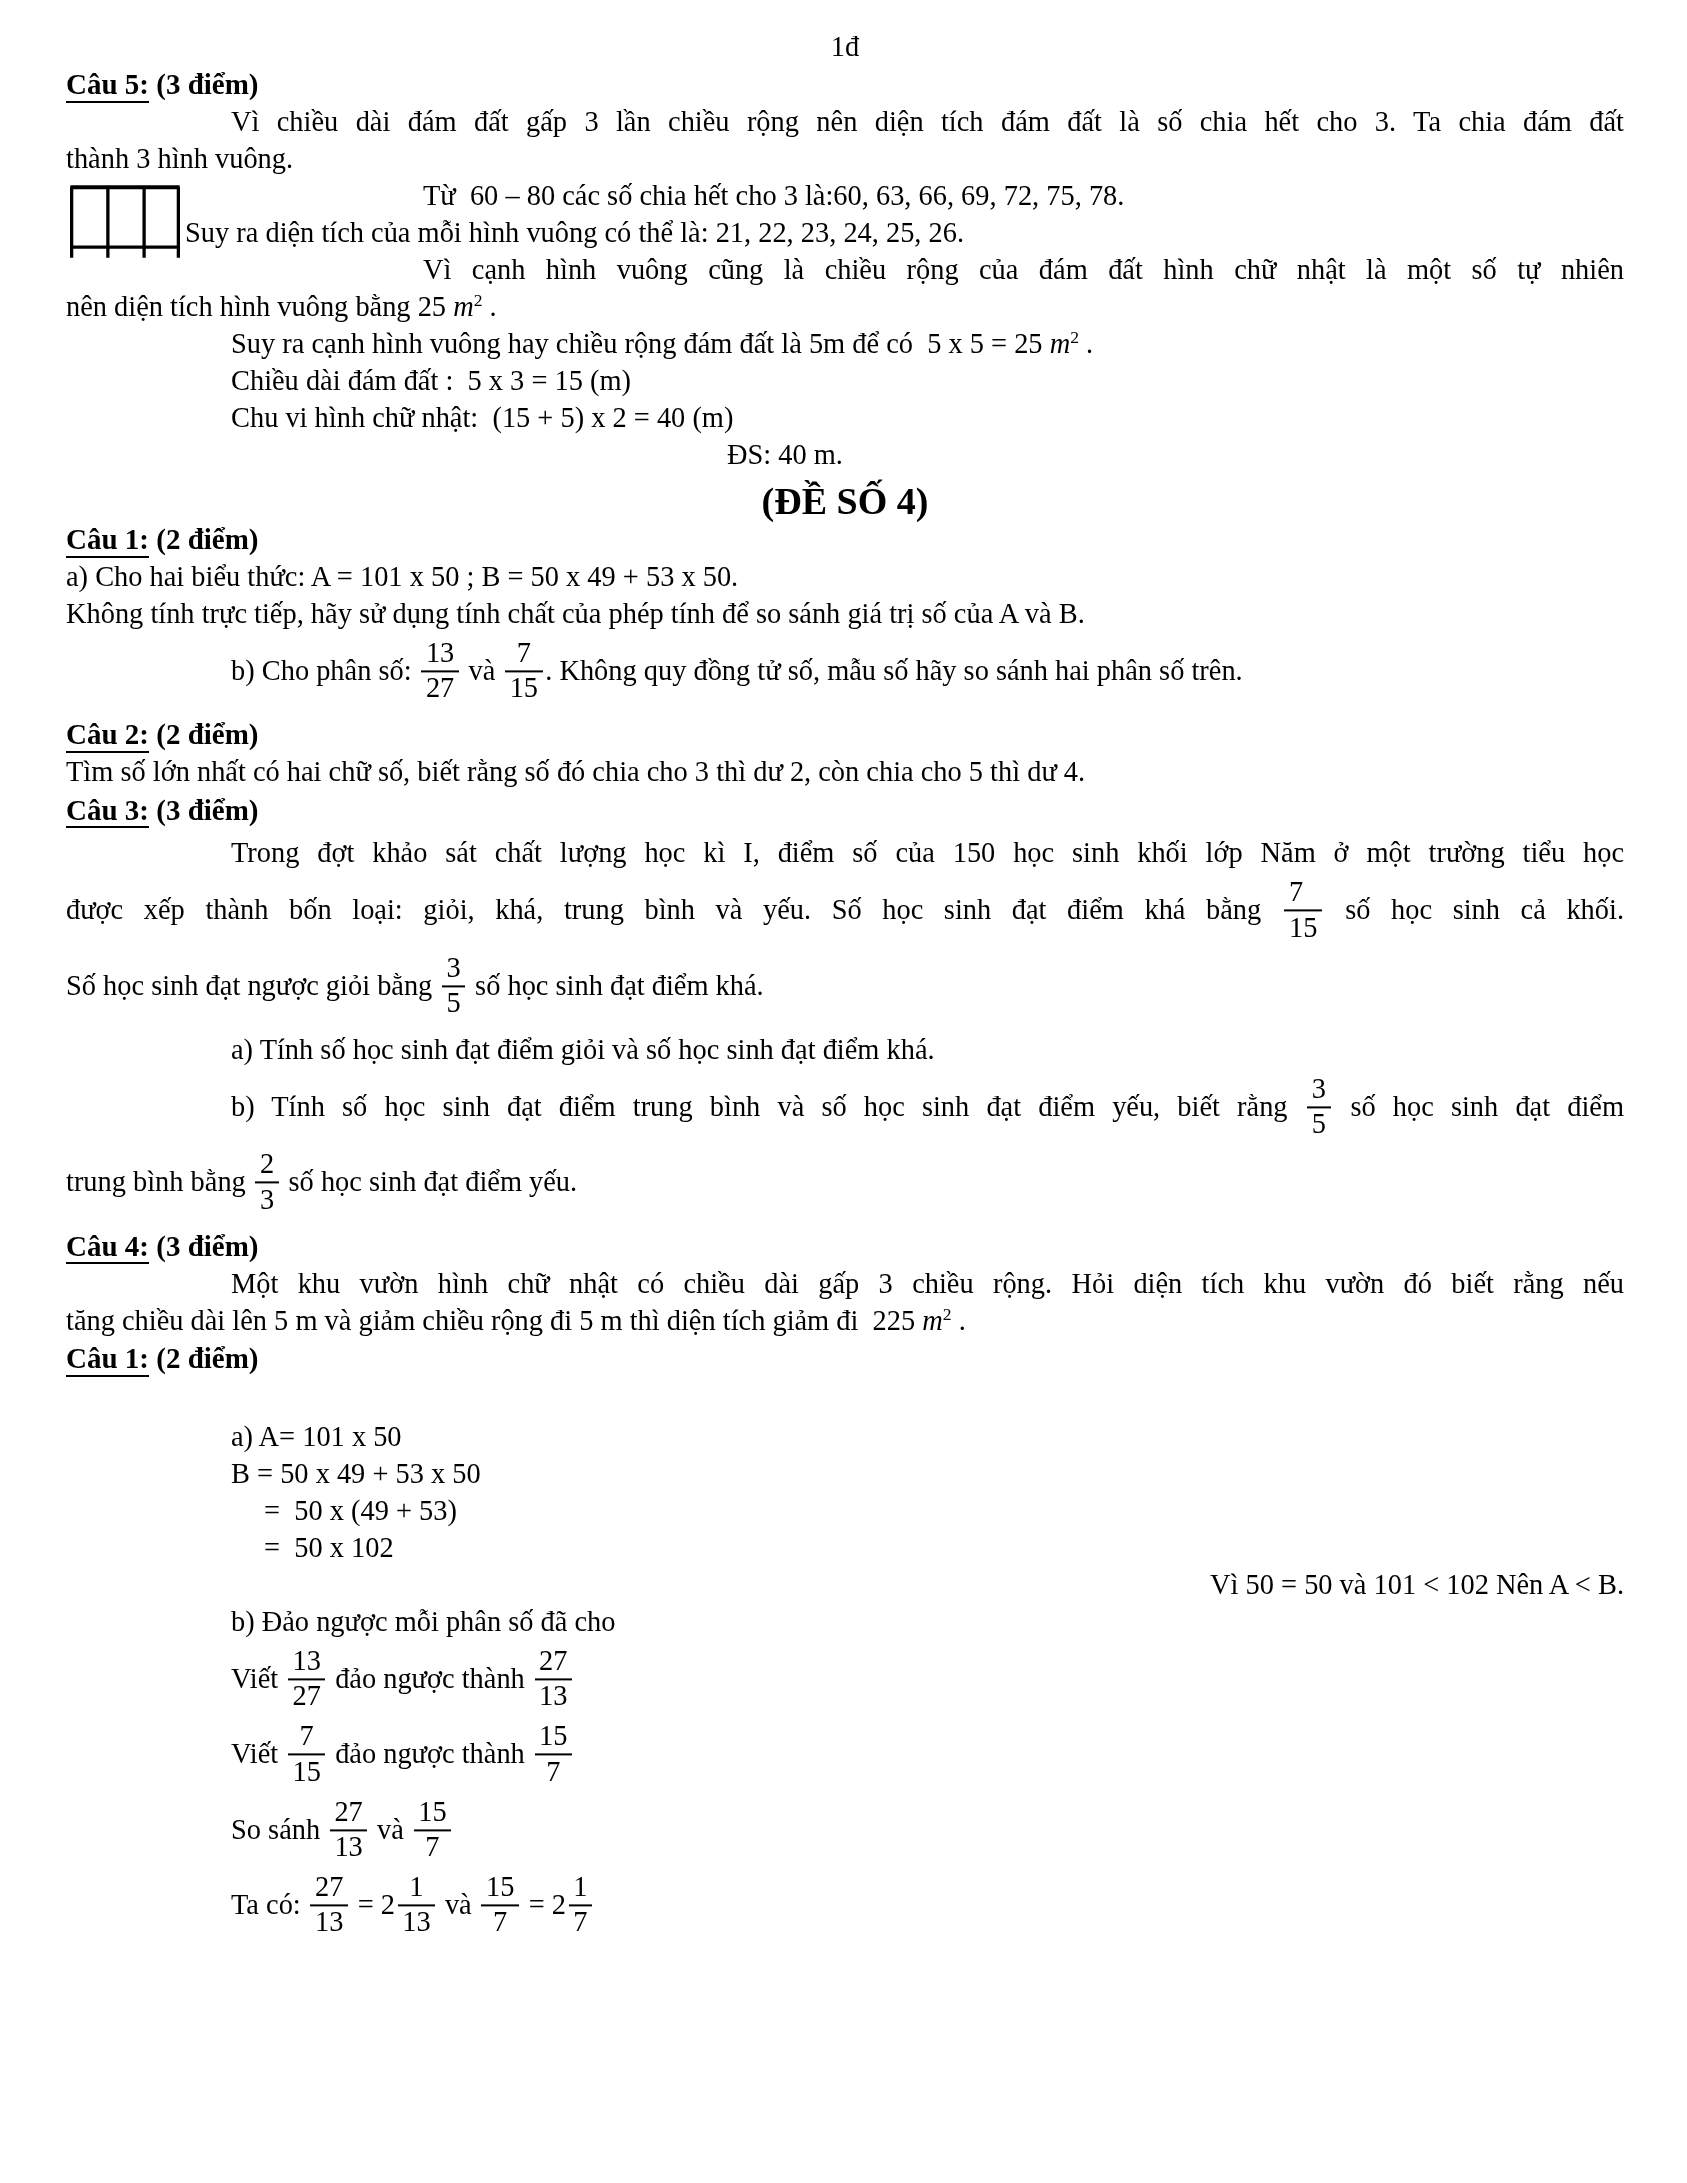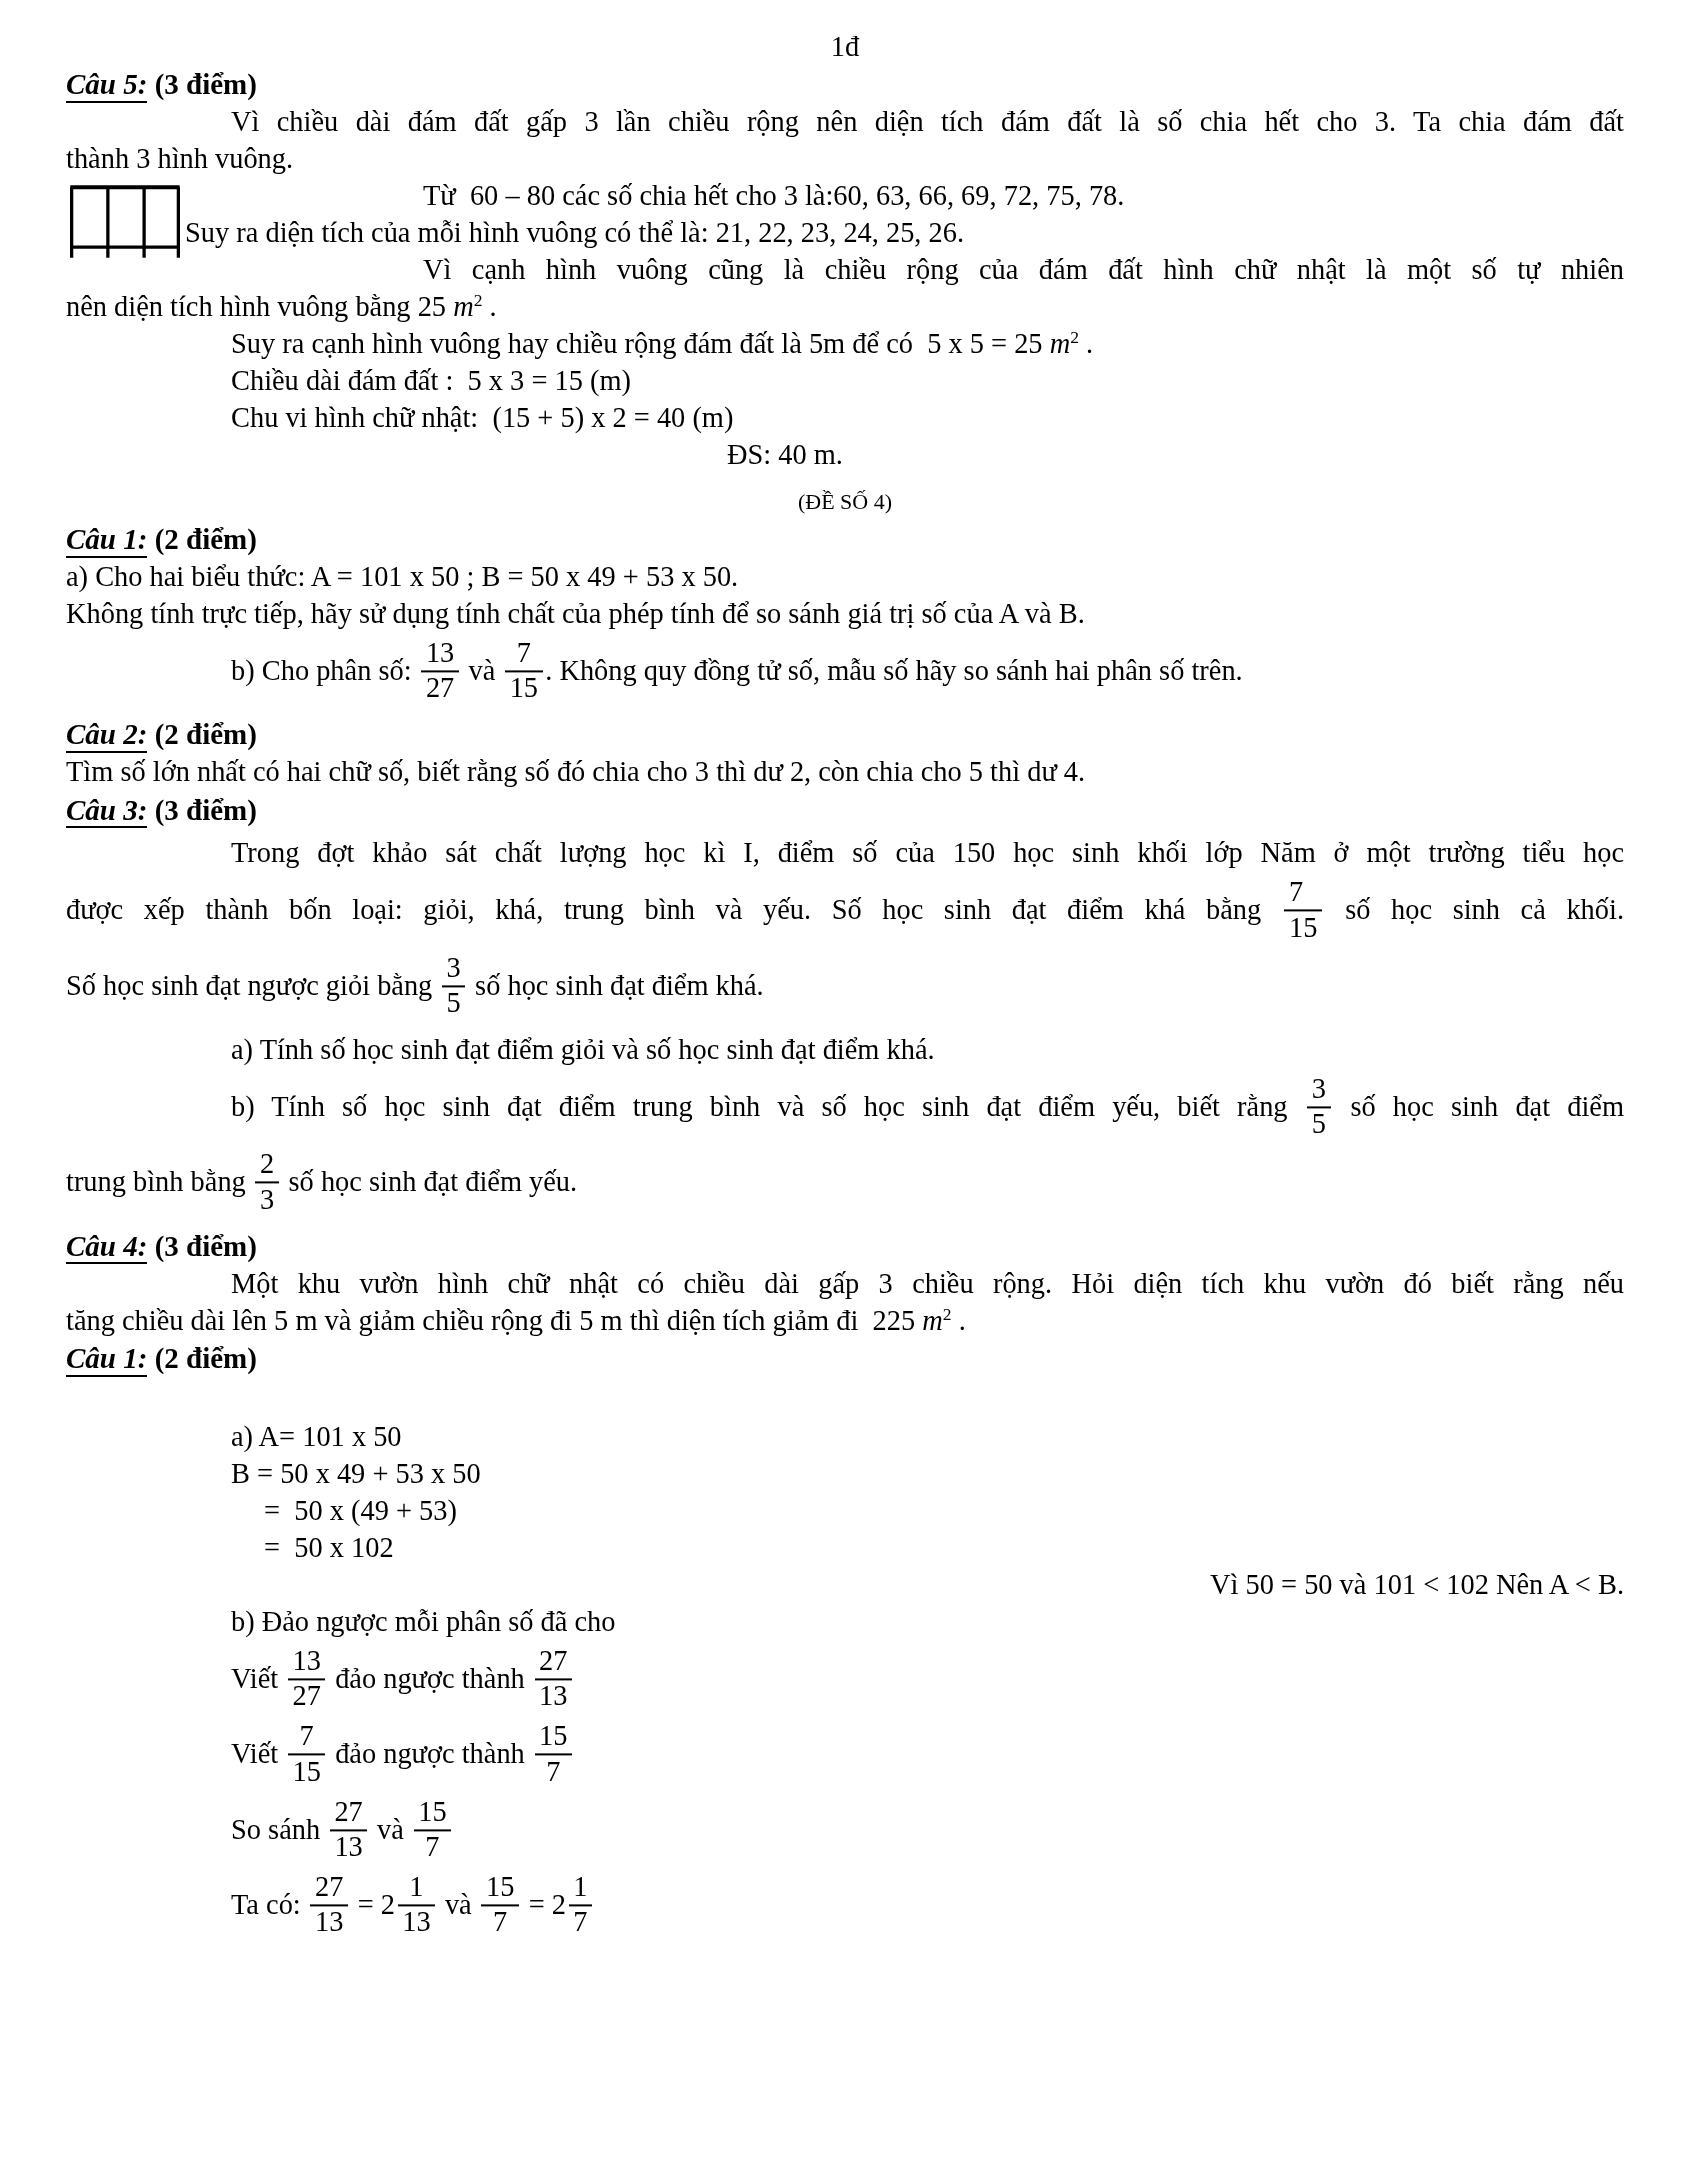--- a/index.html
+++ b/index.html
@@ -12,23 +12,23 @@
     background:#ffffff;
     color:#000;
     font-family:"Liberation Serif","DejaVu Serif",serif;
     font-size:28.4px;
     line-height:37px;
     overflow:hidden;
   }
   .line{min-height:37px;}
   .jf{text-align:justify;text-align-last:justify;}
   .center{text-align:center;}
-  .bold{font-weight:normal;font-size:22px;}
+  .bold{font-weight:bold;font-size:38px;}
   .heading{font-weight:bold;font-size:29px;margin-top:1.3px;}
-  .cau{border-bottom:2.6px solid #000;padding-bottom:0.7px;font-style:italic;}
+  .cau{border-bottom:2.6px solid #000;padding-bottom:0.7px;}
   .fl{margin:9.3px 0;}
   .frac{
     display:inline-block;
     vertical-align:middle;
     text-align:center;
     line-height:1.08;
     margin:0 2.6px;
     transform:translateY(-2.6px);
   }
   .frac .num{display:block;padding:0 4.6px 1.3px 4.6px;border-bottom:2.6px solid #000;}

